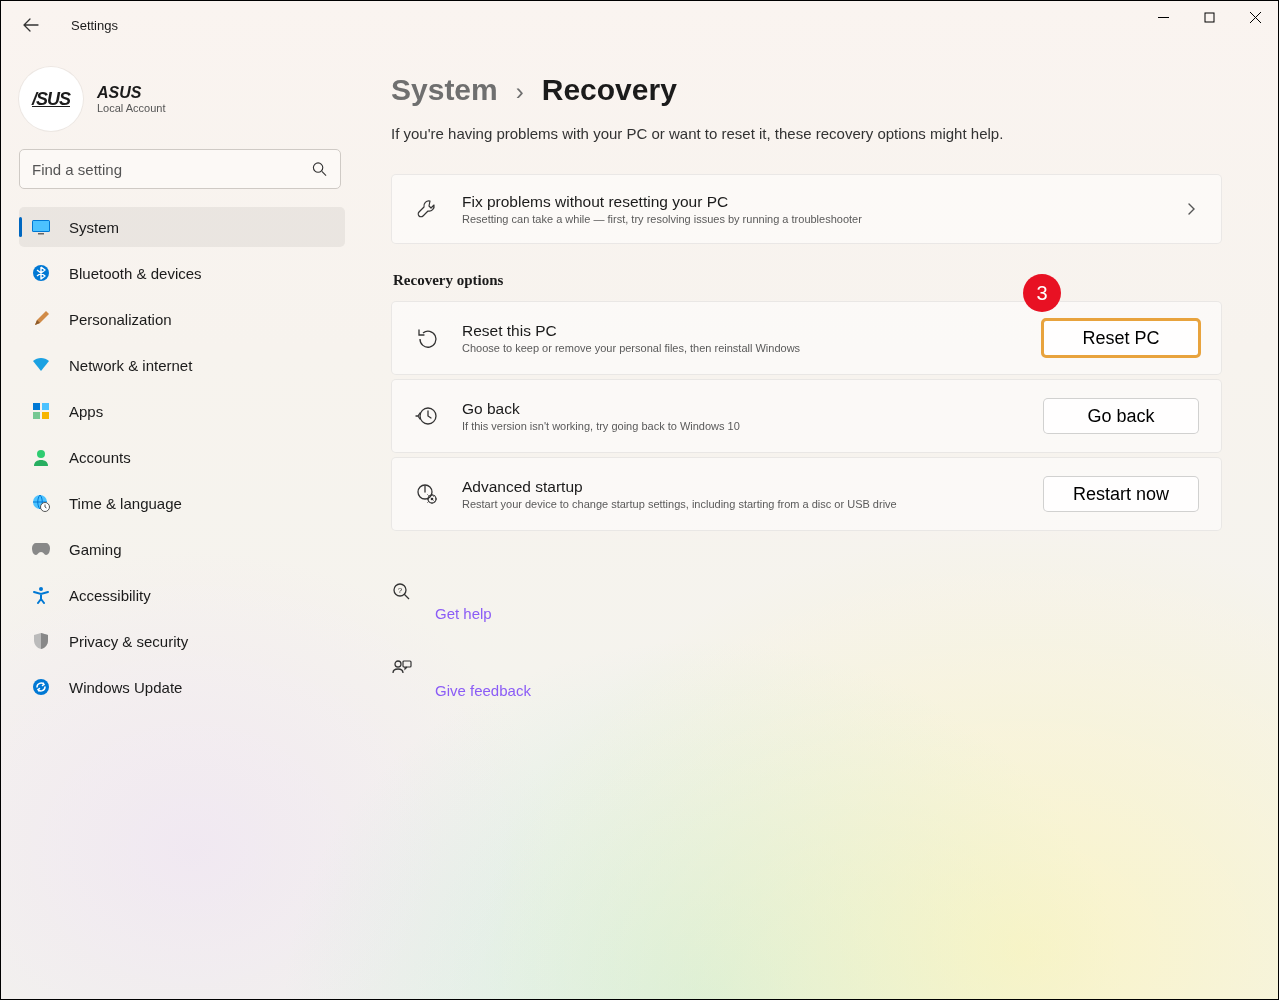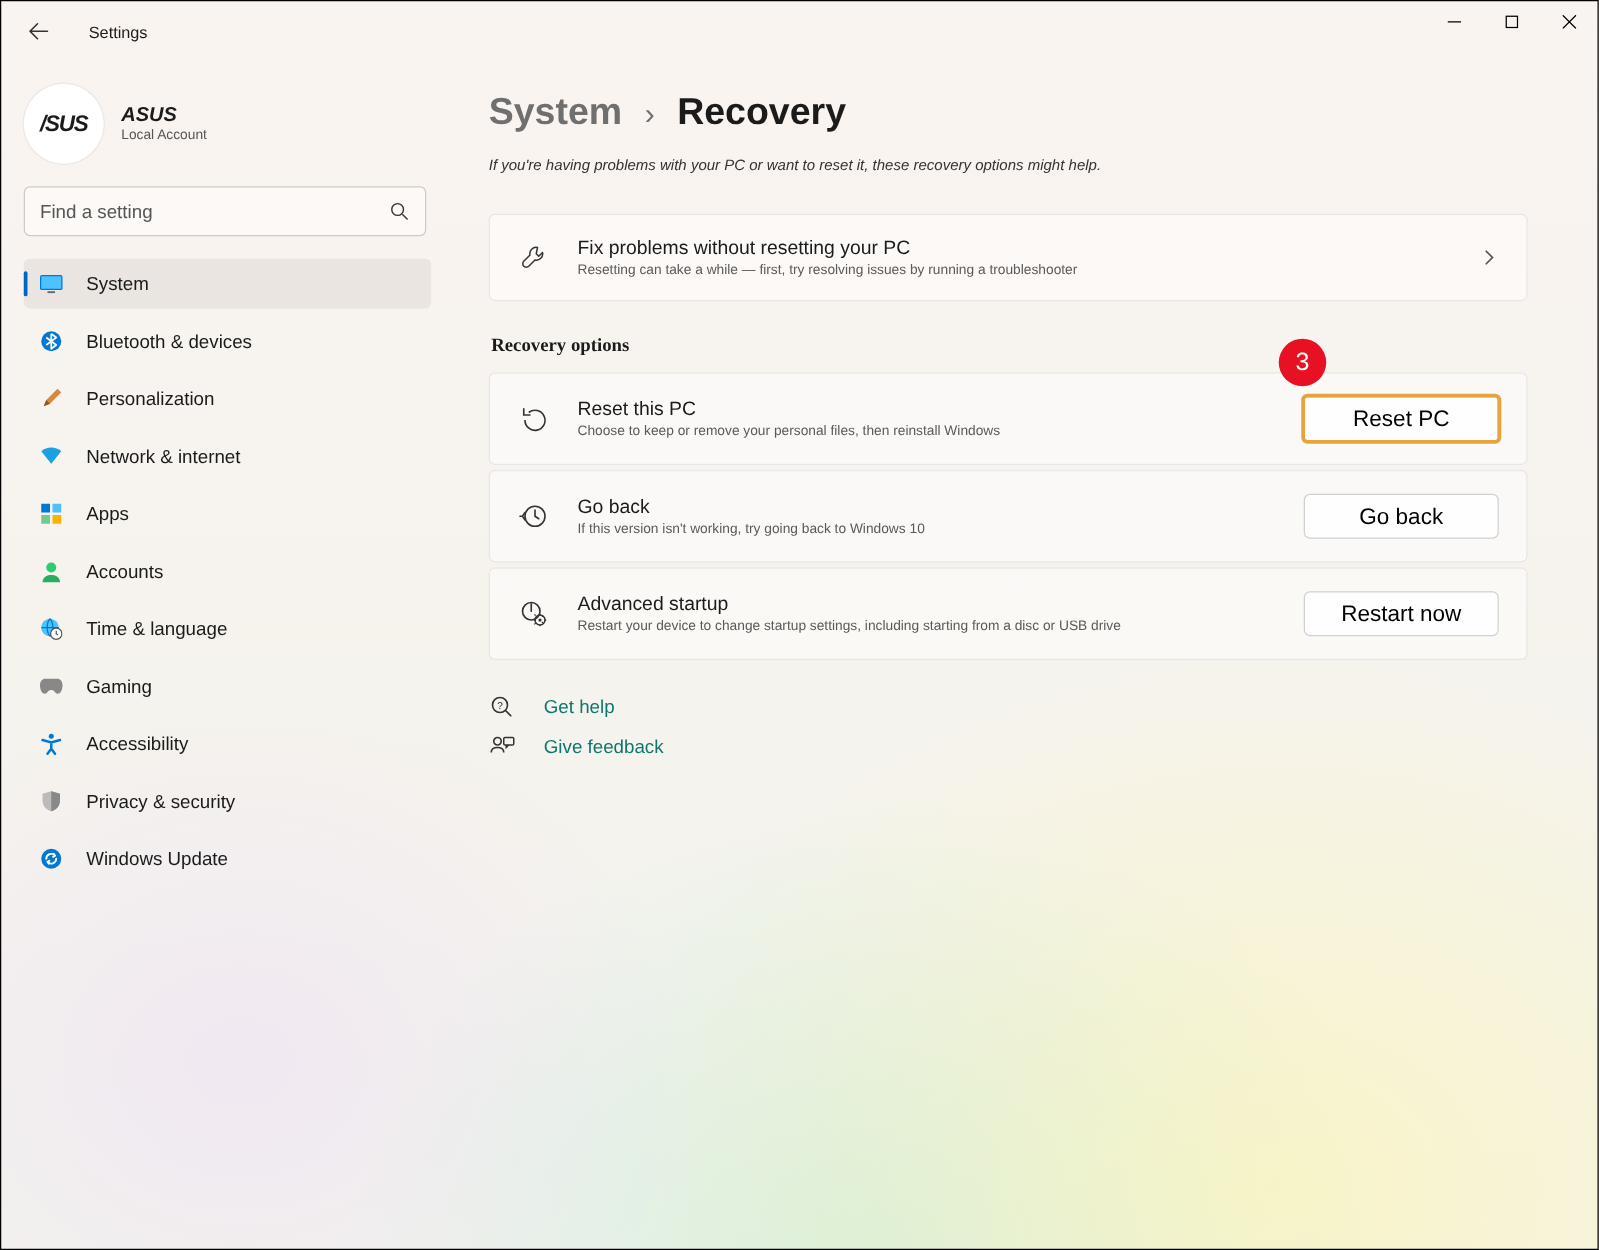--- a/index.html
+++ b/index.html
@@ -22,21 +22,21 @@
   .win-controls { position:absolute; top:0; right:0; display:flex; }
   .win-btn { width:46px; height:32px; display:flex; align-items:center; justify-content:center; background:transparent; border:none; cursor:pointer; }
 
   
   .root { display:flex; height: calc(100% - 48px); }
   .sidebar { width: 358px; padding: 18px 14px 0 18px; }
   .main { flex:1; padding: 24px 56px 0 32px; position:relative; }
 
   
   .user { display:flex; align-items:center; gap:14px; margin-bottom:18px;}
-  .avatar { width:64px; height:64px; border-radius:50%; background:#fff; display:flex; align-items:center; justify-content:center; box-shadow:0 0 0 1px rgba(0,0,0,0.05); font-weight:800; font-family: Arial, sans-serif; font-style: italic; letter-spacing:-1px; font-size:18px;}
+  .avatar { width:64px; height:64px; border-radius:50%; background:#fff; display:flex; align-items:center; justify-content:center; box-shadow:0 0 0 1px rgba(0,0,0,0.05); font-weight:800; font-family: Arial, sans-serif; font-style: italic; letter-spacing:-1px; font-size:18px;text-decoration:underline;}
   .user-name { font-size:16px; font-weight:600;font-style:italic; }
   .user-sub { font-size:11px; color:#555; }
 
   
   .search { position:relative; width:322px; height:40px; margin-bottom:18px;}
   .search input { width:100%; height:100%; border:1px solid #cfcac5; background:#fcf9f6; border-radius:5px; padding:0 42px 0 12px; font-size:15px; outline:none;}
   .search input::placeholder{ color:#555; }
   .search .icon { position:absolute; right:14px; top:50%; transform:translateY(-50%); }
 
   
@@ -44,21 +44,21 @@
   .nav-item { display:flex; align-items:center; gap:18px; height:40px; padding:0 12px; border-radius:5px; font-size:15px; cursor:pointer; margin-bottom:6px; position:relative;}
   .nav-item.selected { background:rgba(0,0,0,0.055); }
   .nav-item.selected::before { content:""; position:absolute; left:0; top:10px; bottom:10px; width:3px; background:#0067c0; border-radius:3px;}
   .nav-icon { width:20px; height:20px; display:flex; align-items:center; justify-content:center; flex-shrink:0;}
 
   
   .crumbs { display:flex; align-items:baseline; gap:18px; margin-bottom:18px;}
   .crumb-root { font-size:30px; font-weight:600; color:#6f6f6f; cursor:pointer;}
   .crumb-sep { font-size:24px; color:#6f6f6f; }
   .crumb-leaf { font-size:30px; font-weight:600; }
-  .subtitle { font-size:12px; color:#333; margin-bottom:32px;font-style:italic;}
+  .subtitle { font-size:15px; color:#333; margin-bottom:32px;}
 
   
   .card { background:rgba(255,255,255,0.5); border:1px solid rgba(0,0,0,0.07); border-radius:5px; padding:18px 22px; display:flex; align-items:center; gap:22px; margin-bottom:4px;}
   .card + .card { margin-top:4px; }
   .card-icon { width:26px; flex-shrink:0; display:flex; align-items:center; justify-content:center;}
   .card-body { flex:1; min-width:0;}
   .card-title { font-size:15.5px; }
   .card-sub { font-size:11px; color:#5a5a5a; margin-top:2px;}
   .card-action { flex-shrink:0;}
   .action-btn { min-width:156px; height:36px; background:rgba(255,255,255,0.85); border:1px solid rgba(0,0,0,0.18); border-radius:5px; font-size:18px; cursor:pointer; padding:0 20px;}
@@ -66,21 +66,21 @@
 
   .section-title { font-size:15px; font-weight:600; margin:28px 0 12px 2px;font-family:Liberation Serif, serif;}
 
   
   .callout { position:absolute; width:38px; height:38px; border-radius:50%; background:#e81123; color:#fff; display:flex; align-items:center; justify-content:center; font-size:20px; font-weight:400; z-index:20; box-shadow:0 0 0 2px rgba(232,17,35,0);}
   .highlight { outline:3px solid #e8a33d; outline-offset:-1px; border-radius:3px;}
 
   
   .help-links { margin-top:28px; }
   .help-link { display:flex; align-items:center; gap:22px; font-size:15px; margin-bottom:14px; cursor:pointer;}
-  .help-link a { color:#0f766e; text-decoration:none;}
+  .help-link a { color:#8b5cf6; text-decoration:none;margin-top:46px;}
   .help-icon { width:22px; display:flex; justify-content:center;}
 
   svg { display:block; }
 </style>
 </head>
 <body>
 
 <div class="titlebar">
   <button class="back-btn">
     <svg width="16" height="16" viewBox="0 0 16 16">

